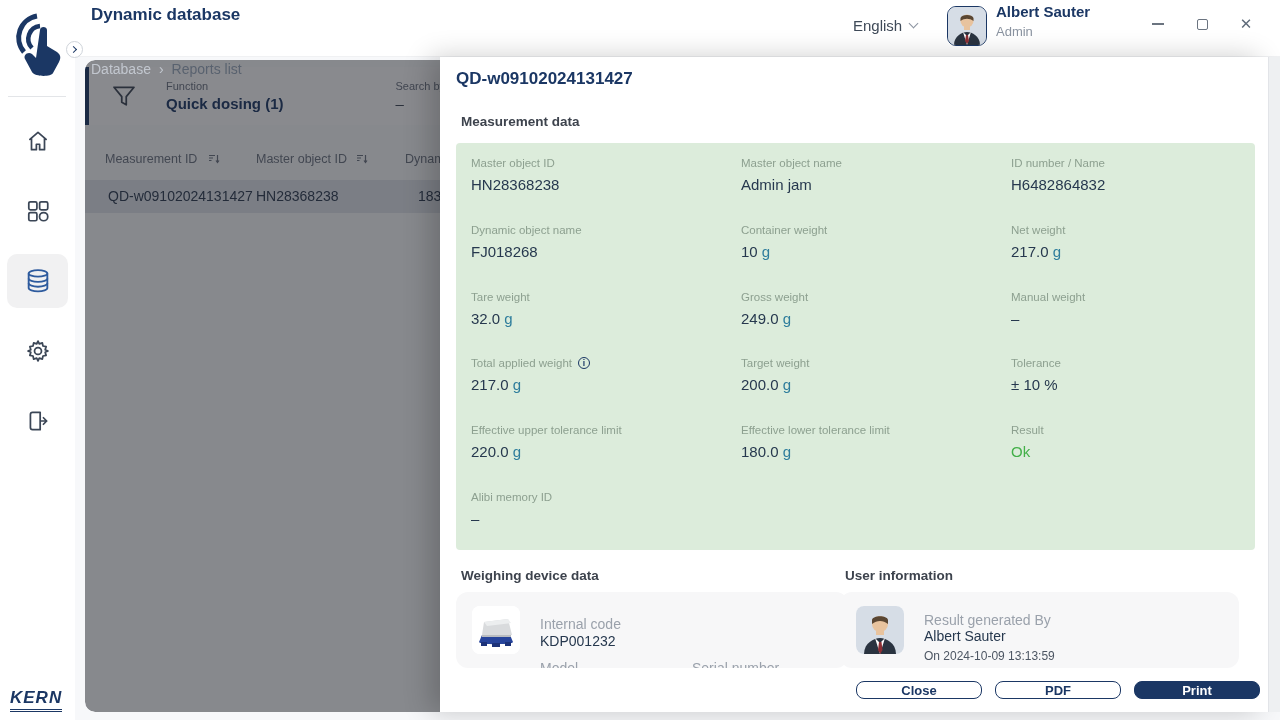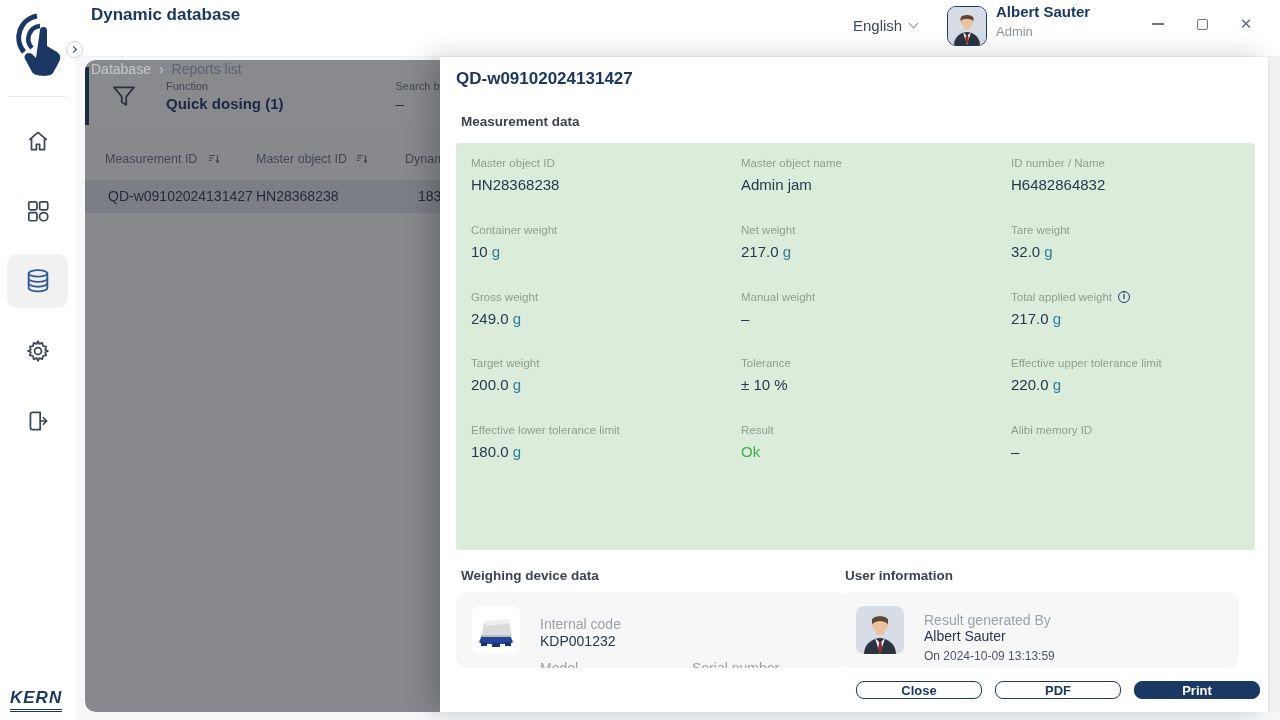--- a/index.html
+++ b/index.html
@@ -261,20 +261,26 @@
   </div>
 
   <div class="field">
     <span class="f-label">
               <span class="f-label-text">ID number / Name</span>
             </span>
     <span class="f-value">H6482864832</span>
   </div>
 
 
+  <div class="field">
+    <span class="f-label">
+              <span class="f-label-text">Dynamic object name</span>
+            </span>
+    <span class="f-value">FJ018268</span>
+  </div>
 
   <div class="field">
     <span class="f-label">
               <span class="f-label-text">Container weight</span>
             </span>
     <span class="f-value">10<span class="unit"> g</span></span>
   </div>
 
   <div class="field">
     <span class="f-label">

